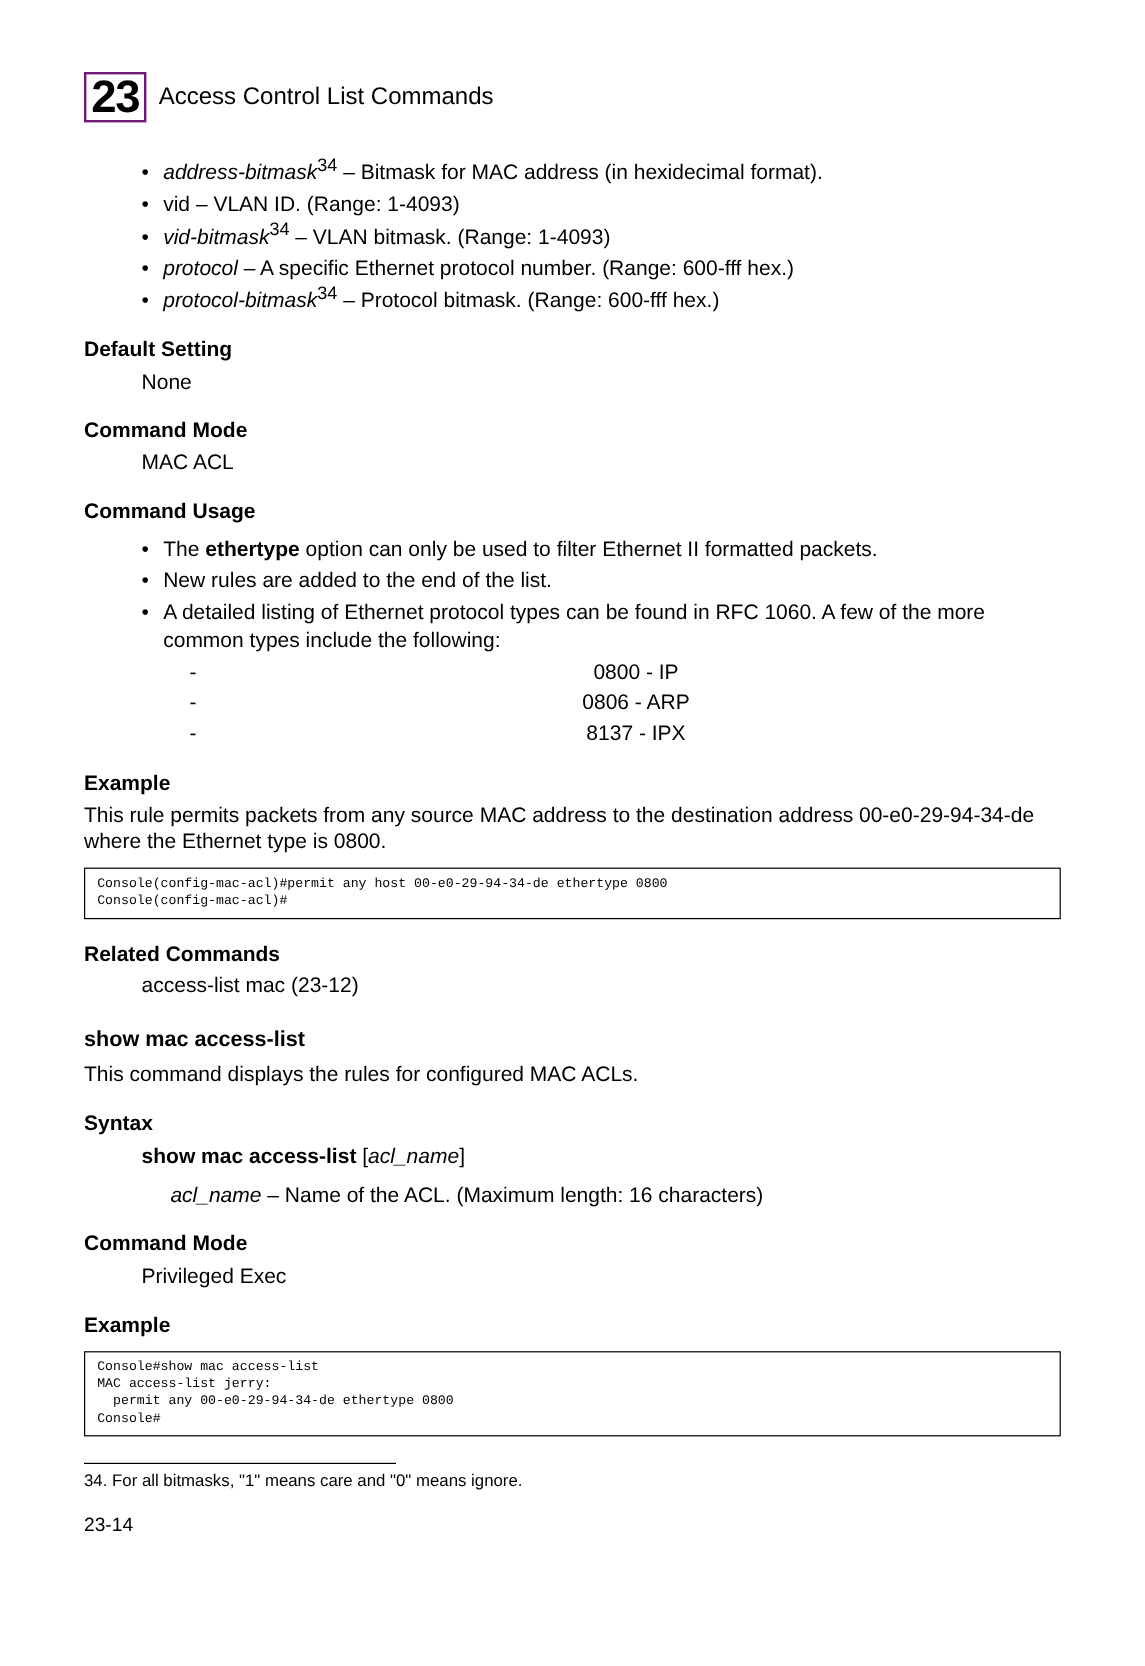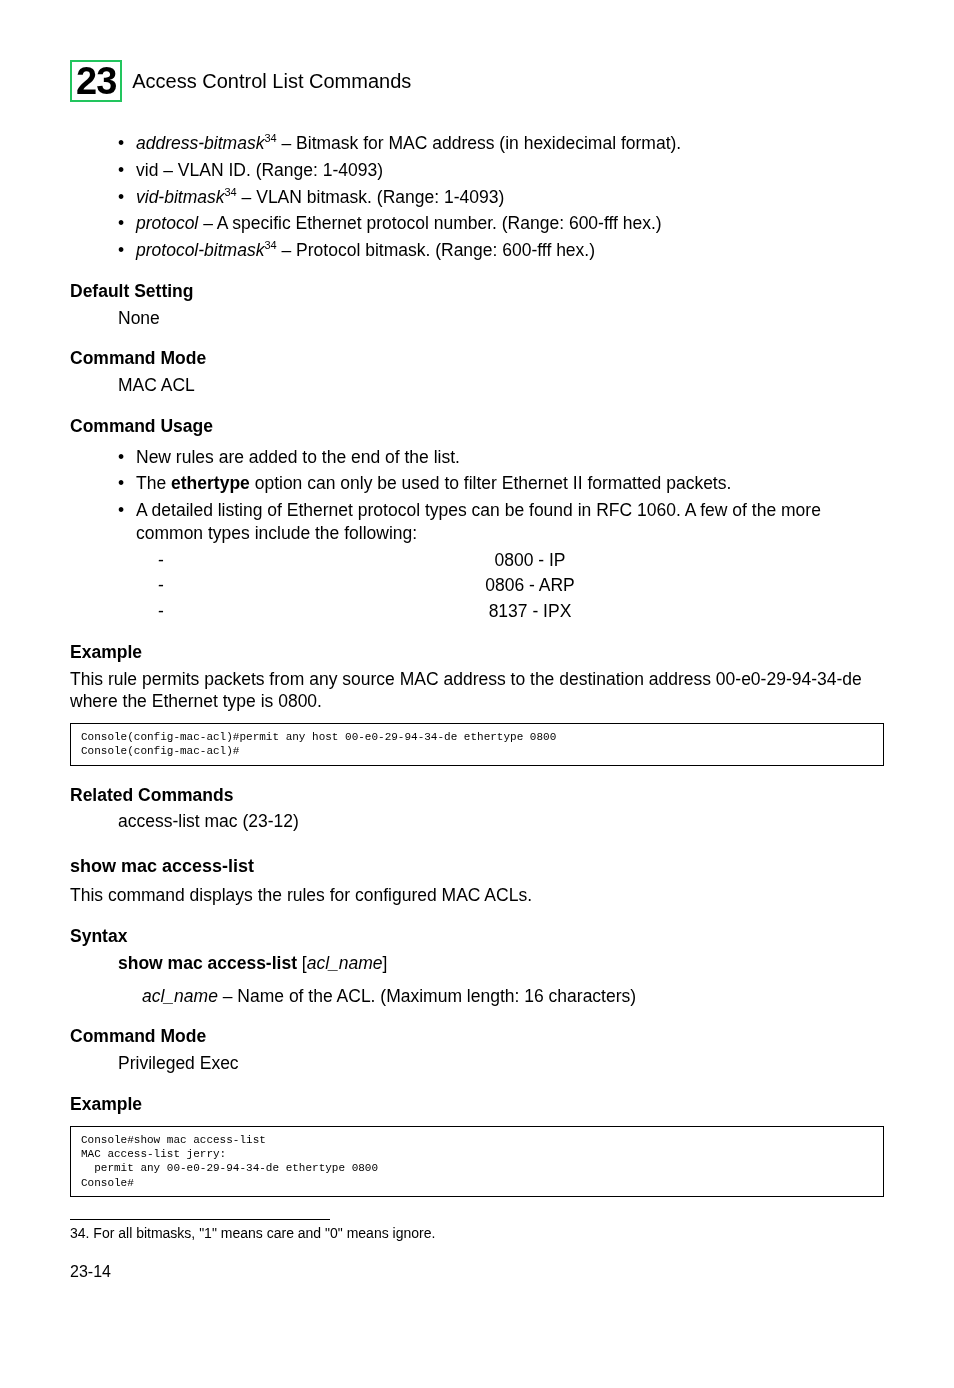--- a/index.html
+++ b/index.html
@@ -17,21 +17,21 @@
   }
   .header-row {
     display: flex;
     align-items: center;
     margin-bottom: 30px;
   }
   .chapter-num {
     font-family: "Arial Black", Arial, sans-serif;
     font-weight: 900;
     font-size: 38px;
-    border: 2px solid #22c55e;
+    border: 2px solid #701a75;
     padding: 0px 4px;
     margin-right: 10px;
     line-height: 1;
     letter-spacing: -1px;
   }
   .header-title {
     font-size: 20px;
   }
   ul.bullets {
     list-style: none;
@@ -69,21 +69,21 @@
   .section-head {
     font-weight: bold;
     margin-top: 18px;
     margin-bottom: 4px;
   }
   .indent-body {
     padding-left: 48px;
   }
   .ital { font-style: italic; }
   .bold { font-weight: bold; }
-  sup { font-size: 11px; line-height: 0; }
+  sup { font-size: 15px; line-height: 0; }
   .codebox {
     font-family: "Courier New", monospace;
     font-size: 11px;
     border: 1px solid #000;
     padding: 6px 10px;
     margin: 10px 0;
     white-space: pre;
     line-height: 1.3;
   }
   .para {
@@ -132,22 +132,22 @@
 </ul>
 
 <div class="section-head">Default Setting</div>
 <div class="indent-body">None</div>
 
 <div class="section-head">Command Mode</div>
 <div class="indent-body">MAC ACL</div>
 
 <div class="section-head">Command Usage</div>
 <ul class="bullets">
+  <li><span>The </span><span class="bold">ethertype</span><span> option can only be used to filter Ethernet II formatted packets.</span></li>
   <li>New rules are added to the end of the list.</li>
-  <li><span>The </span><span class="bold">ethertype</span><span> option can only be used to filter Ethernet II formatted packets.</span></li>
   <li><span>A detailed listing of Ethernet protocol types can be found in RFC 1060. A few of the more common types include the following:</span>
     <ul class="dashes">
       <li>0800 - IP</li>
       <li>0806 - ARP</li>
       <li>8137 - IPX</li>
     </ul>
   </li>
 </ul>
 
 <div class="section-head">Example</div>

